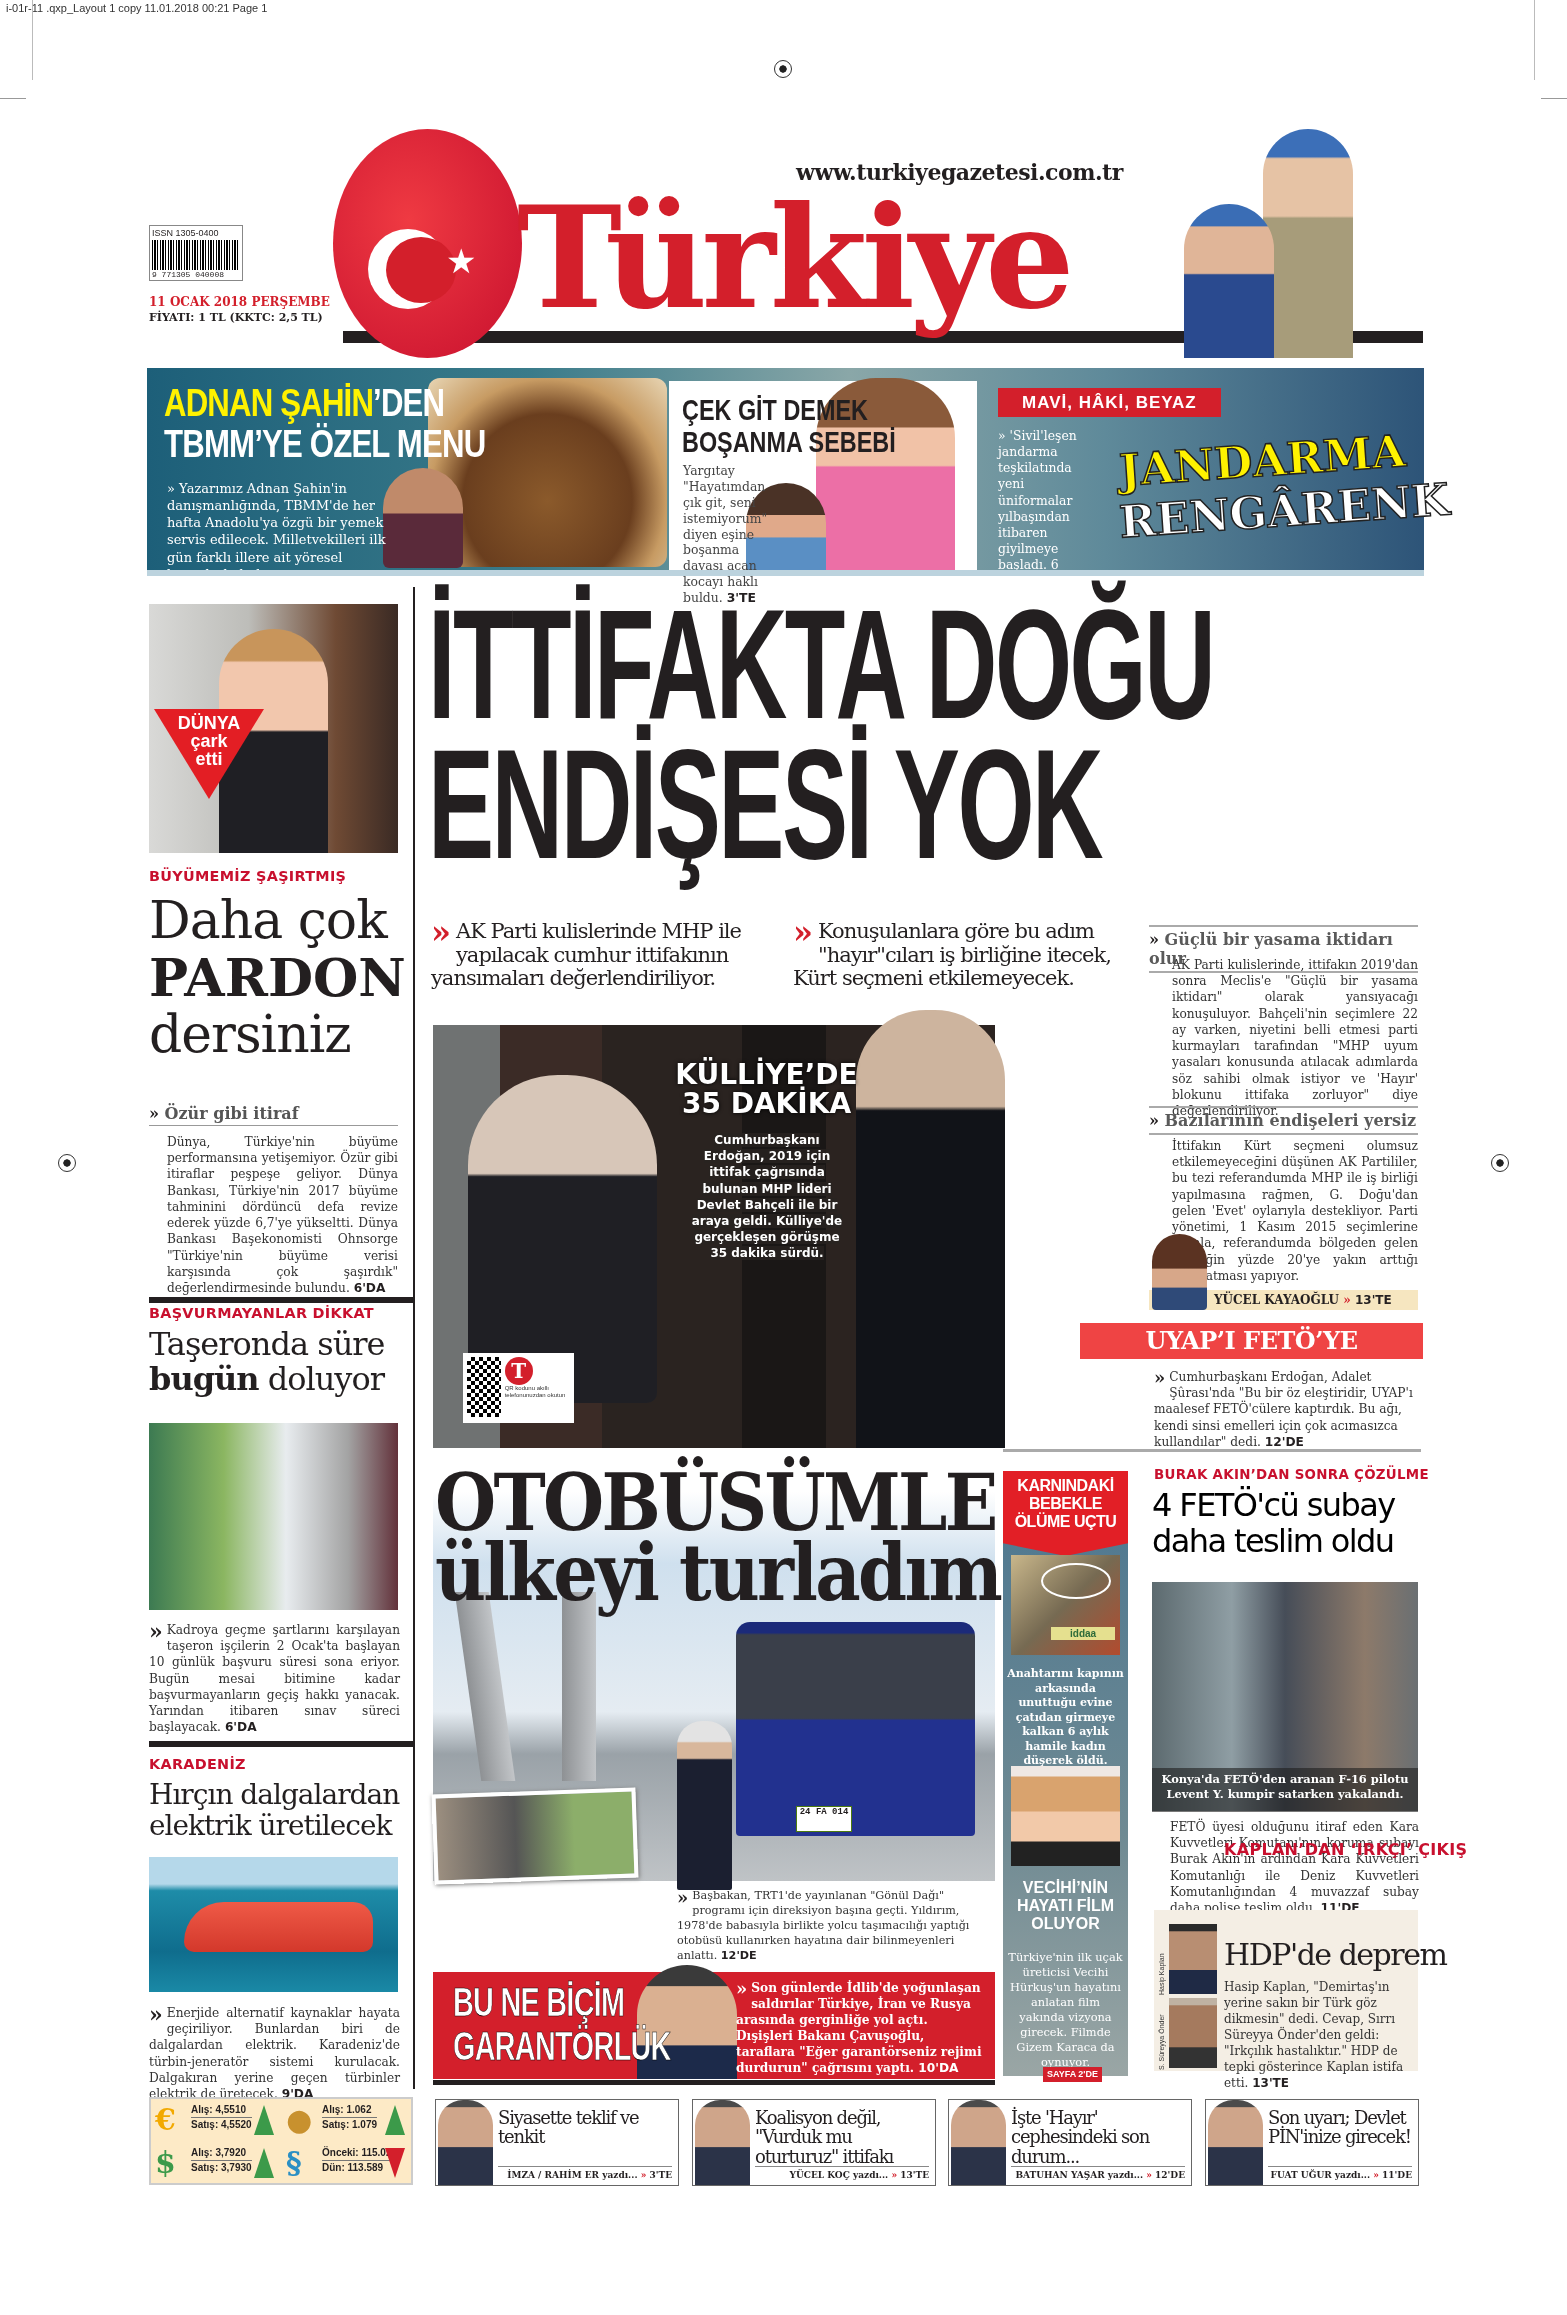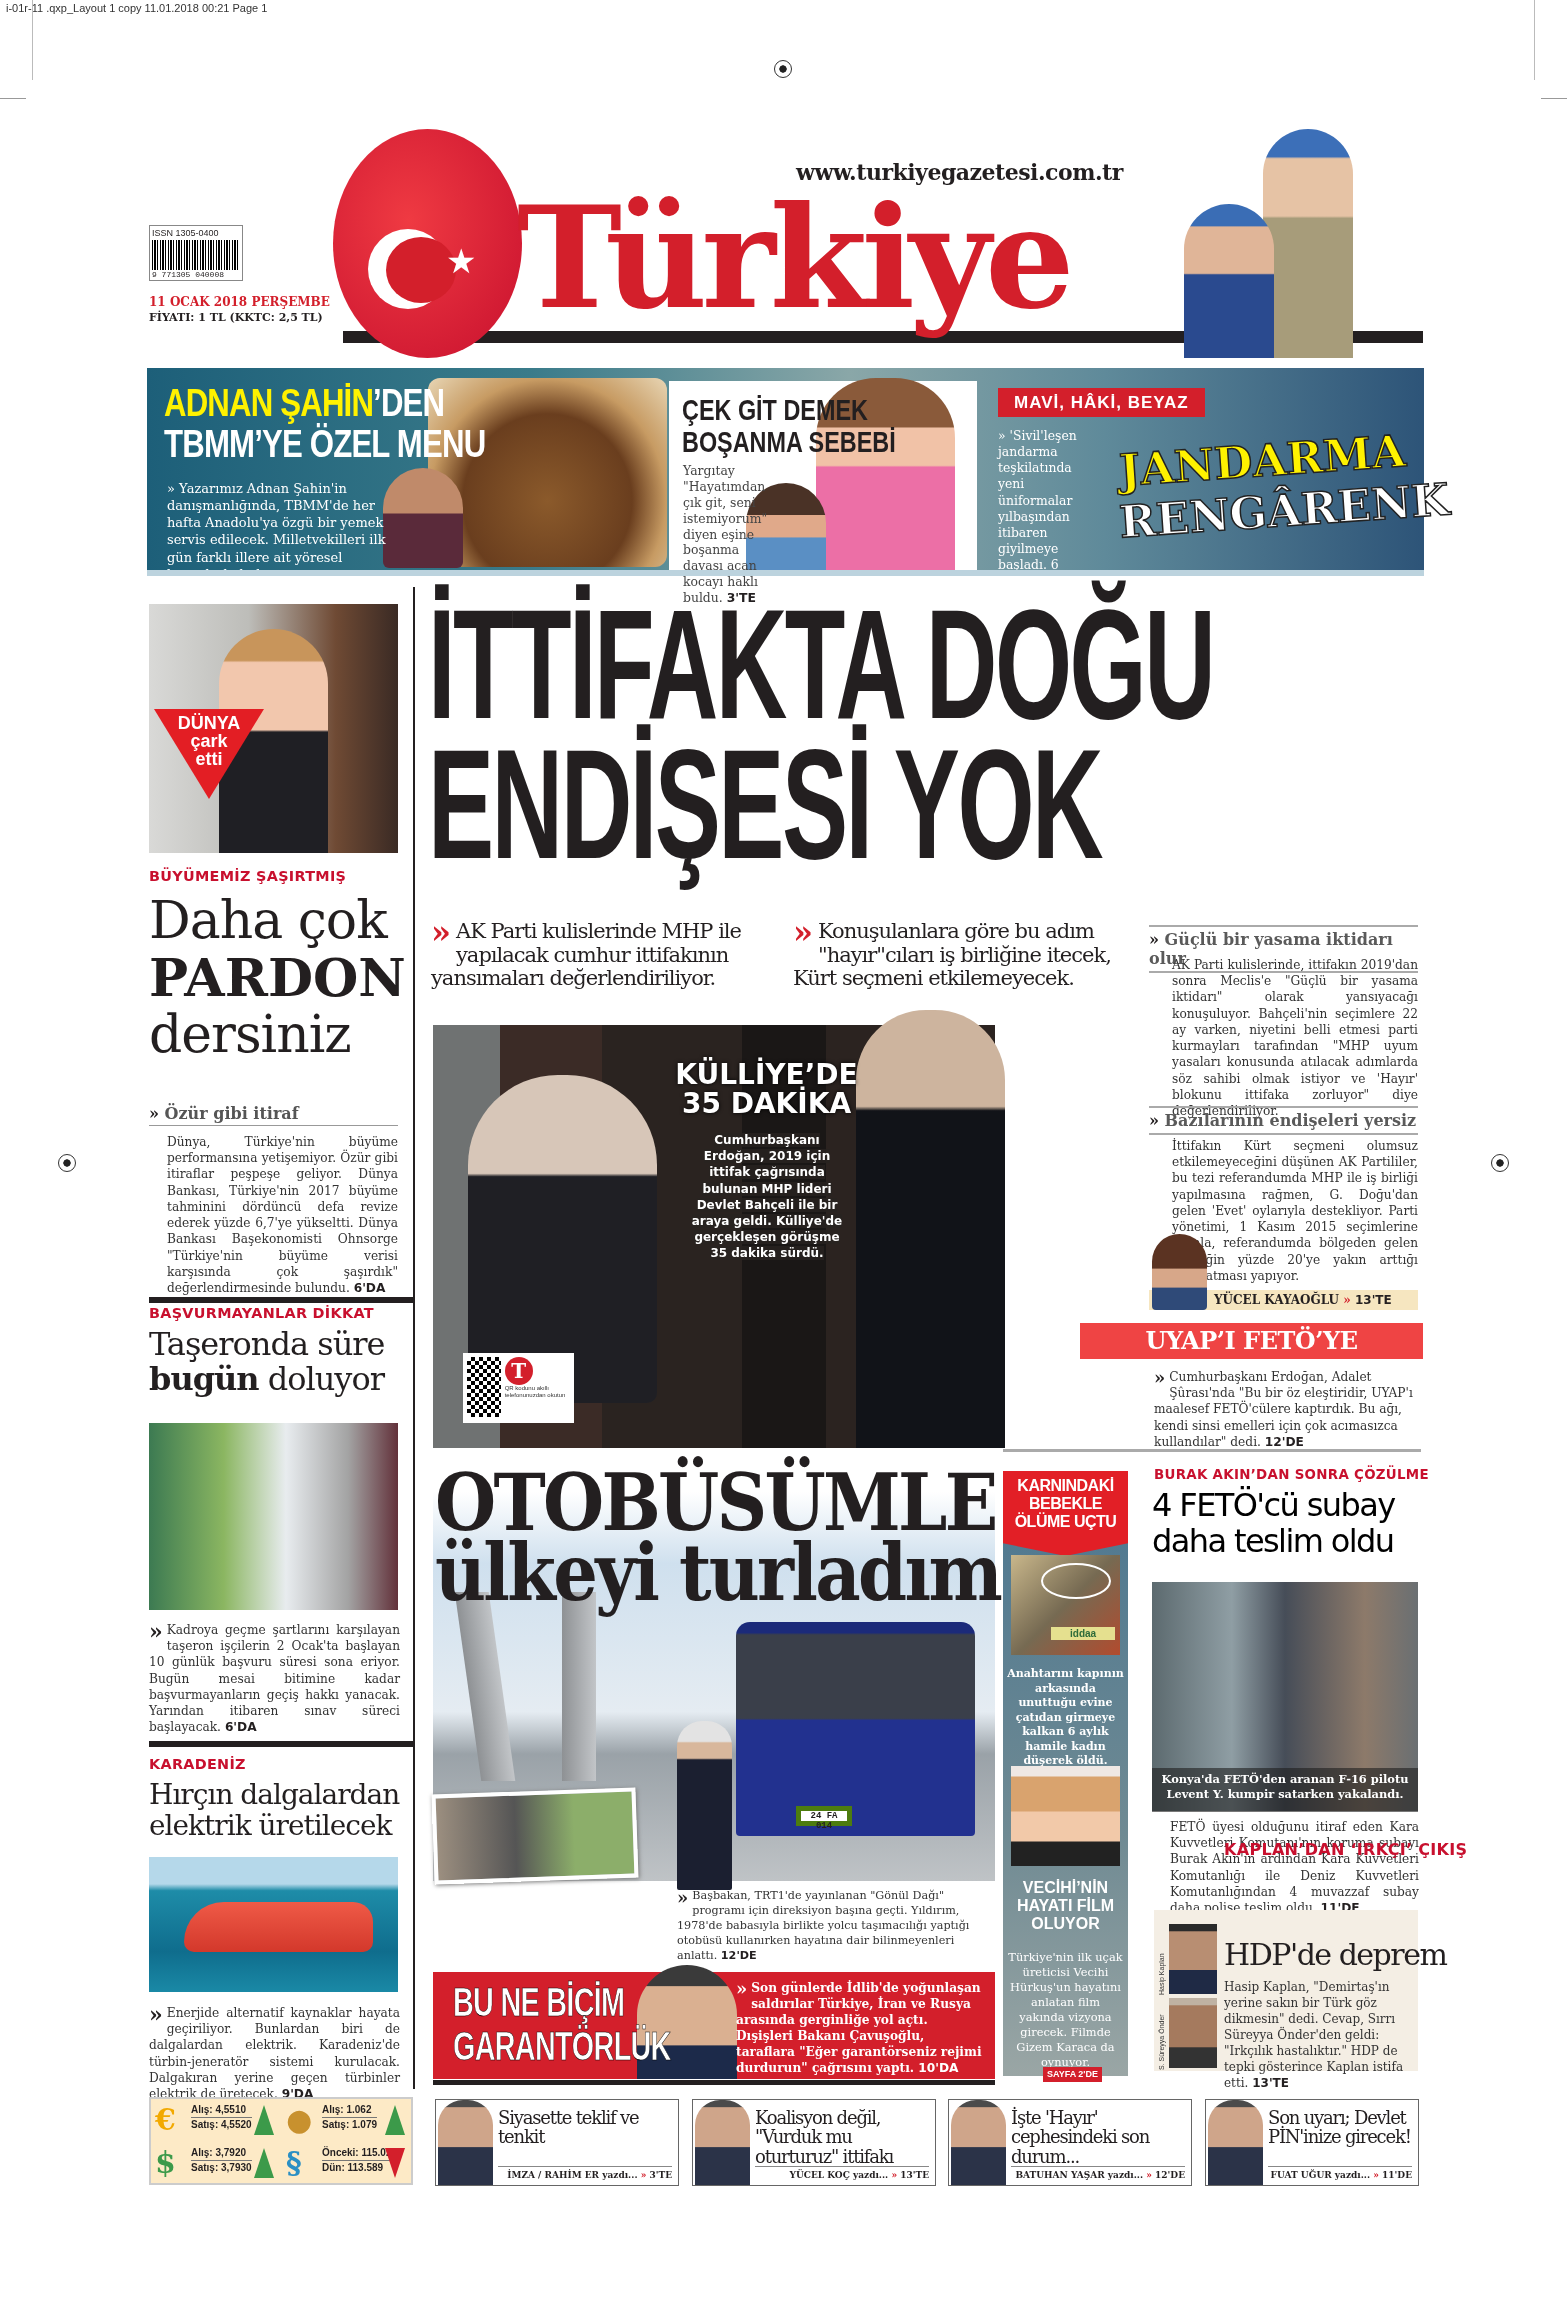--- a/index.html
+++ b/index.html
@@ -30,21 +30,21 @@
 .teaser1-title{left:164px;top:383px;font:900 38px/1.08 "Liberation Sans",sans-serif;color:#fff;transform:scaleX(.82);transform-origin:left;letter-spacing:-1px}
 .teaser1-title .y{color:#fff200}
 .teaser-body{font:13px/1.32 "DejaVu Serif",serif;color:#fff}
 .meat{left:428px;top:378px;width:239px;height:189px;border-radius:12px;background:radial-gradient(ellipse at 50% 65%,#8b5a2b,#6a3e1e 50%,#c79b63 70%,#e8d6b5)}
 .chef{left:383px;top:468px;width:80px;height:100px;border-radius:40px 40px 6px 6px;background:linear-gradient(#c08a6a 45%,#5a2a3a 46%)}
 .t2-box{left:669px;top:381px;width:308px;height:194px;background:#fff}
 .t2-title{left:682px;top:394px;font:900 30px/1.05 "Liberation Sans",sans-serif;color:#231f20;transform:scaleX(.78);transform-origin:left}
 .t2-body{left:683px;top:463px;font:12.4px/1.28 "DejaVu Serif",serif;color:#444;width:90px}
 .couple-m{left:746px;top:483px;width:80px;height:90px;border-radius:40px 40px 0 0;background:linear-gradient(#4a3226 35%,#e0a98a 36% 60%,#5a8fc4 61%)}
 .couple-w{left:816px;top:378px;width:139px;height:194px;border-radius:60px 60px 0 0;background:linear-gradient(#8a5a3a 25%,#f1c2a7 26% 45%,#ec6fa6 46%)}
-.t3-kicker{left:998px;top:388px;background:#d31f2b;color:#fff;font:900 17px/1 "Liberation Sans",sans-serif;padding:6px 16px;letter-spacing:1px}
+.t3-kicker{left:998px;top:388px;background:#d31f2b;color:#fff;font:900 17px/1 "Liberation Sans",sans-serif;padding:6px 24px;letter-spacing:1px}
 .t3-body{left:998px;top:428px;width:90px;font:12.4px/1.3 "DejaVu Serif",serif;color:#fff}
 .jand{left:1119px;top:438px;font:900 44px/1.05 "DejaVu Serif",serif;color:#fff200;-webkit-text-stroke:1.5px #222;transform:rotate(-4deg)}
 .jand2{left:1119px;top:488px;font:900 44px/1.05 "DejaVu Serif",serif;color:#fff;-webkit-text-stroke:1.5px #222;transform:rotate(-4deg)}
 
 .col-rule{background:#231f20}
 .photo{background:#777}
 .kicker{font:bold 14.4px "DejaVu Sans",sans-serif;color:#c8102e;letter-spacing:0.3px}
 .head-serif{font-family:"DejaVu Serif",serif;color:#231f20;letter-spacing:-1px}
 .sub{font:bold 16px "DejaVu Serif",serif;color:#555}
 .body{font:12.2px/1.33 "DejaVu Serif",serif;color:#333;text-align:justify}
@@ -70,21 +70,21 @@
 
 .subhead{font:bold 16px "DejaVu Serif",serif;color:#5a5a5a;border-top:2px solid #aaa;border-bottom:2px solid #aaa;padding:3px 0}
 .author-bar{left:1149px;top:1290px;width:269px;height:20px;background:#f6e6c0;font:bold 12px/20px "DejaVu Serif",serif;padding-left:65px}
 .yk-photo{left:1152px;top:1234px;width:55px;height:76px;border-radius:28px 28px 4px 4px;background:linear-gradient(#5b3322 45%,#d7a789 46% 70%,#2f4a78 71%)}
 .uyap{left:1080px;top:1323px;width:343px;height:36px;background:#ef4444;color:#fff;font:900 24px/36px "DejaVu Serif",serif;text-align:center;letter-spacing:-0.5px}
 
 .oto-bg{left:433px;top:1458px;width:562px;height:423px;background:linear-gradient(180deg,#fff 0 8%,#cfe0ee 25%,#e5ecf2 60%,#9aa2a8 70%,#bfc3c6)}
 .oto-head{left:435px;top:1468px;font:900 78px/0.9 "DejaVu Serif",serif;color:#231f20;letter-spacing:-3px;transform:scaleX(.9);transform-origin:left;white-space:nowrap}
 .pylon{width:34px;background:linear-gradient(90deg,#8e9194,#c2c5c8)}
 .bus{left:736px;top:1622px;width:239px;height:214px;border-radius:14px 14px 4px 4px;background:linear-gradient(#1b2a7a 0 5%,#3a3f4a 6% 45%,#22318f 46%)}
-.plate{left:796px;top:1806px;width:56px;height:20px;background:#fff;border:5px solid #4d7c0f;font:bold 9px/10px "Liberation Mono",monospace;text-align:center}
+.plate{left:796px;top:1806px;width:56px;height:26px;background:#fff;border:1px solid #4d7c0f;font:bold 9px/10px "Liberation Mono",monospace;text-align:center}
 .pm{left:677px;top:1721px;width:55px;height:169px;border-radius:25px 25px 2px 2px;background:linear-gradient(#e3e3e3 12%,#d8b79c 13% 22%,#1b1f30 23%)}
 .inset{left:433px;top:1791px;width:204px;height:90px;background:linear-gradient(90deg,#9c8f80,#555 40%,#8cae6a 70%);border:4px solid #fff;box-shadow:1px 1px 4px #777;transform:rotate(-2deg)}
 .red-band{left:433px;top:1972px;width:562px;height:107px;background:#d31f2b}
 .bnb{left:453px;top:1980px;font:900 40px/1.1 "Liberation Sans",sans-serif;color:#fff;transform:scaleX(.72);transform-origin:left;letter-spacing:-1px;-webkit-text-stroke:0.5px #000}
 .cav{left:637px;top:1965px;width:100px;height:114px;border-radius:50px 50px 0 0;background:linear-gradient(#3a3a3a 18%,#dab091 19% 70%,#1c2a4a 71%)}
 .bnb-body{left:736px;top:1980px;width:249px;font:bold 12.2px/1.32 "DejaVu Serif",serif;color:#fff}
 
 .kar-col{left:1003px;top:1471px;width:125px;height:605px;background:linear-gradient(#4b7690,#6f8a93 60%,#9aa6a5)}
 .kar-top{left:1003px;top:1471px;width:125px;height:85px;background:#e21f26;clip-path:polygon(0 0,100% 0,100% 85%,50% 100%,0 85%)}
 .kar-t{left:1003px;top:1477px;width:125px;text-align:center;font:900 16px/1.12 "Liberation Sans",sans-serif;color:#fff;letter-spacing:-0.5px}

